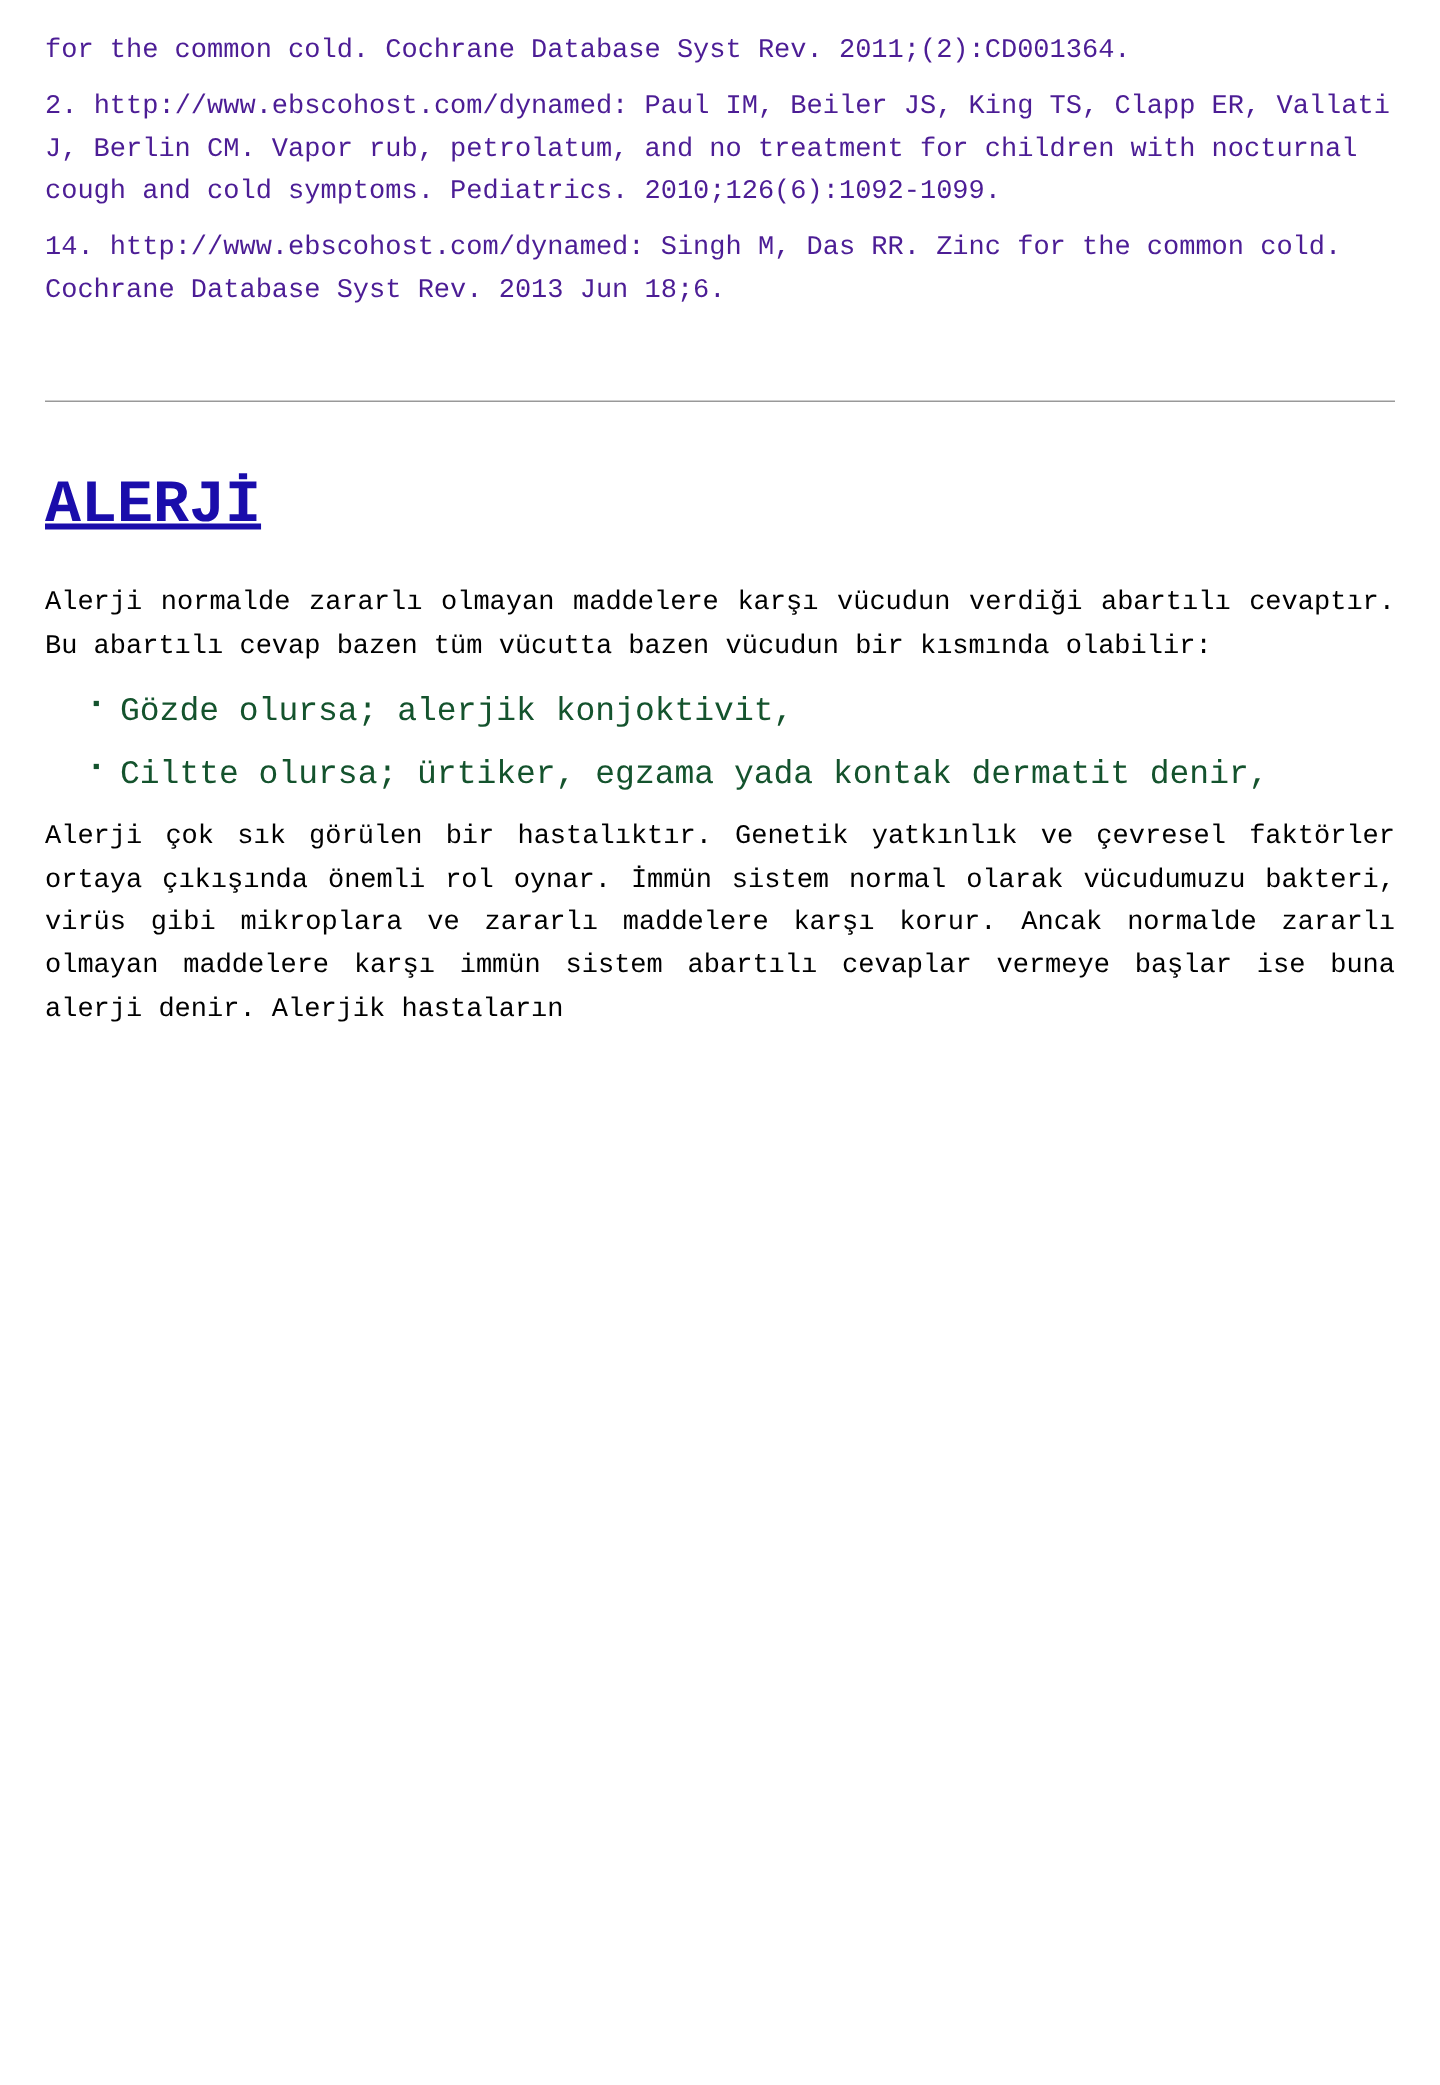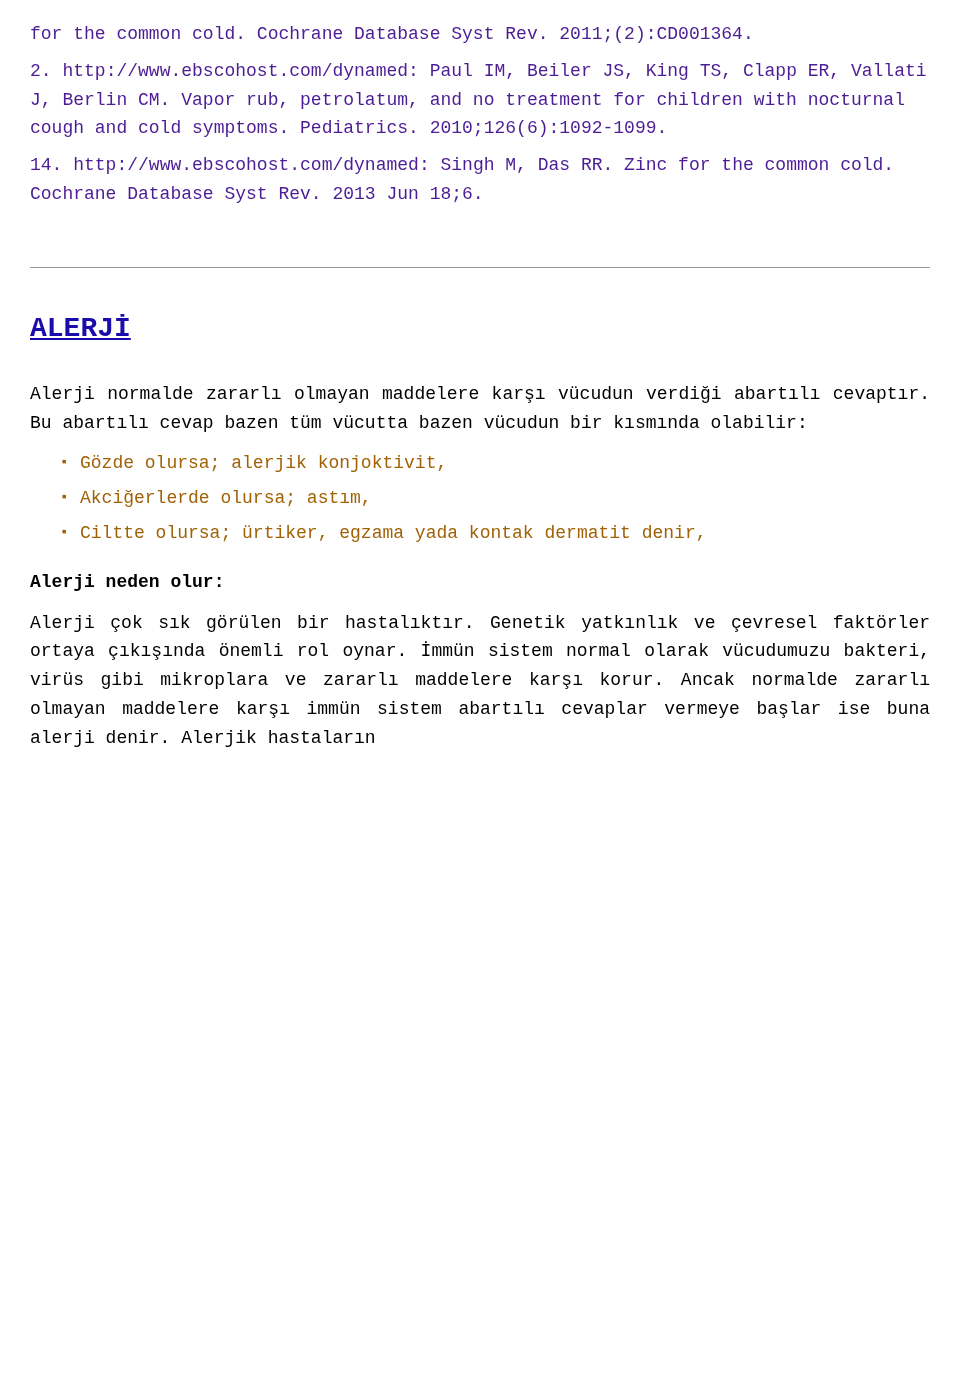--- a/index.html
+++ b/index.html
@@ -31,25 +31,25 @@
     }
 
     .divider {
       border: none;
       border-top: 1px solid #999;
       margin: 30px 0;
     }
 
     .section-title {
       font-family: 'Courier New', Courier, monospace;
-      font-size: 28px;
+      font-size: 40px;
       font-weight: bold;
       color: #1a0dab;
       text-decoration: underline;
-      margin-bottom: 30px;
+      margin-bottom: 20px;
       display: block;
     }
 
     .alerji-section {
       padding: 10px 0;
     }
 
     .alerji-section p {
       font-family: 'Courier New', Courier, monospace;
       font-size: 18px;
@@ -59,23 +59,23 @@
       text-align: justify;
     }
 
     .alerji-section ul {
       list-style: none;
       margin: 10px 0 10px 30px;
     }
 
     .alerji-section ul li {
       font-family: 'Courier New', Courier, monospace;
-      font-size: 18px;
+      font-size: 22px;
       line-height: 1.6;
-      color: #a16207;
+      color: #14532d;
       text-align: justify;
       padding-left: 20px;
       position: relative;
       margin-bottom: 6px;
     }
 
     .alerji-section ul li::before {
       content: '▪';
       position: absolute;
       left: 0;
@@ -113,23 +113,19 @@
 <div class="alerji-section">
   <span class="section-title">ALERJİ</span>
 
   <p>Alerji normalde zararlı olmayan maddelere karşı vücudun verdiği abartılı cevaptır. Bu abartılı cevap bazen tüm vücutta bazen vücudun bir kısmında olabilir:</p>
 
   <ul>
     <li>
       <span>Gözde olursa; alerjik konjoktivit,</span>
     </li>
     <li>
-      <span>Akciğerlerde olursa; astım,</span>
-    </li>
-    <li>
       <span>Ciltte olursa; ürtiker, egzama yada kontak dermatit denir,</span>
     </li>
   </ul>
 
-  <p class="subsection-title">Alerji neden olur:</p>
 
   <p>Alerji çok sık görülen bir hastalıktır. Genetik yatkınlık ve çevresel faktörler ortaya çıkışında önemli rol oynar. İmmün sistem normal olarak vücudumuzu bakteri, virüs gibi mikroplara ve zararlı maddelere karşı korur. Ancak normalde zararlı olmayan maddelere karşı immün sistem abartılı cevaplar vermeye başlar ise buna alerji denir. Alerjik hastaların</p>
 </div>
 
 </body></html>

